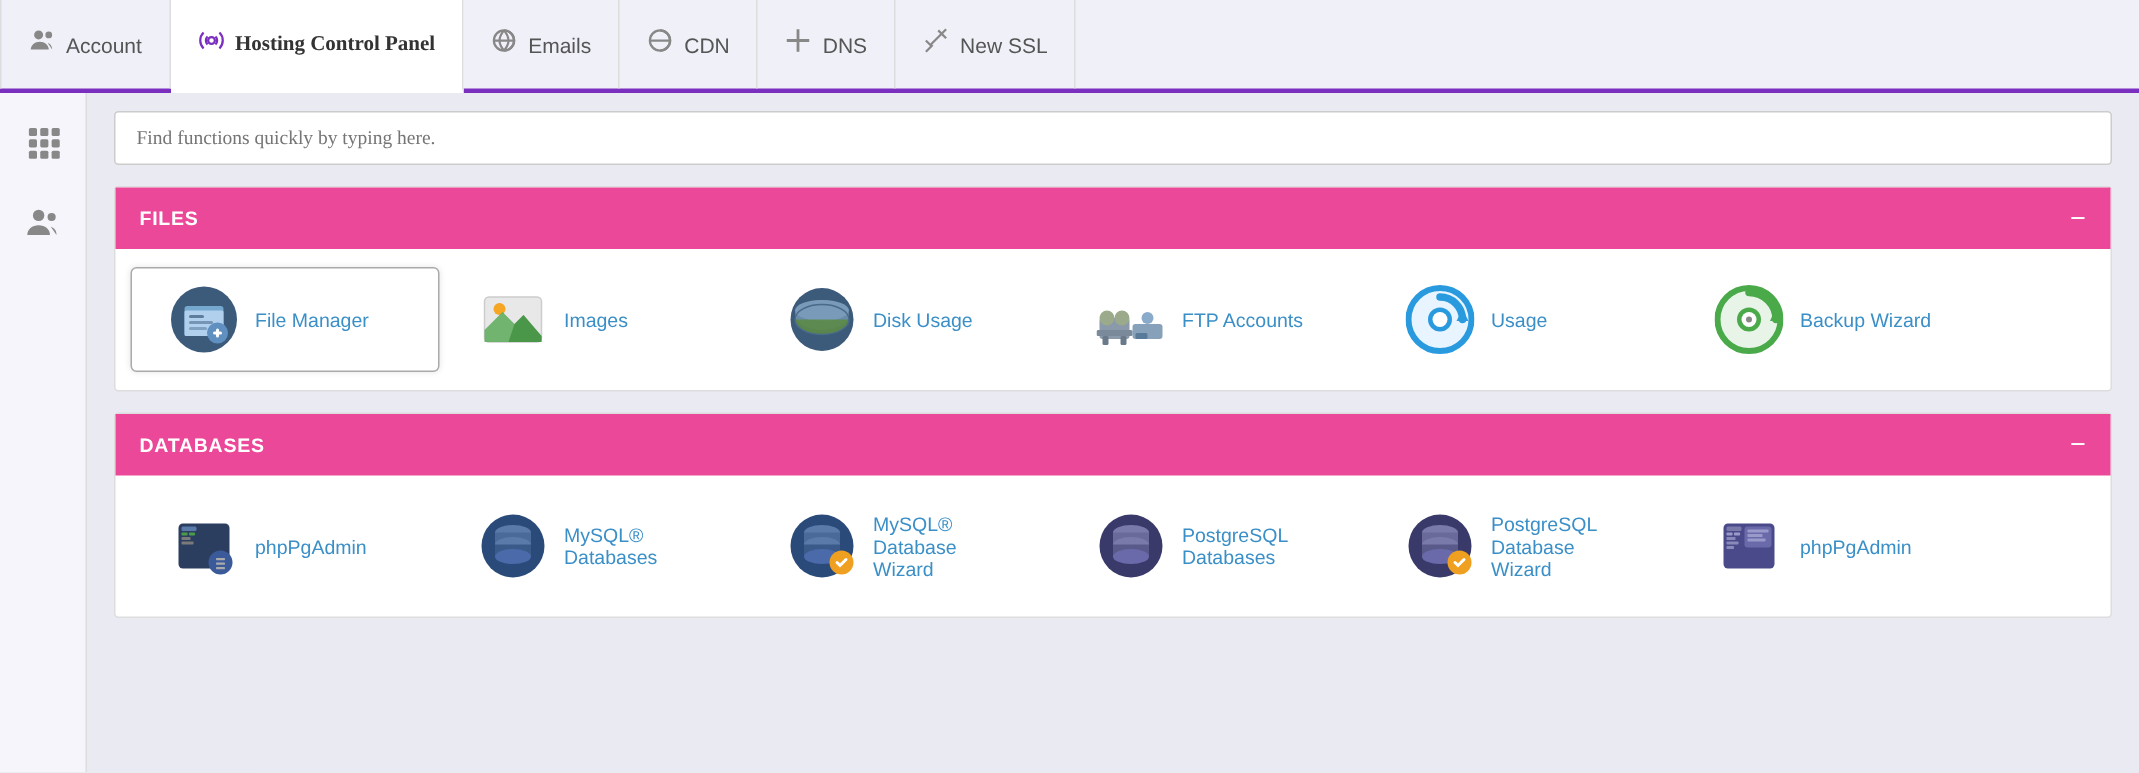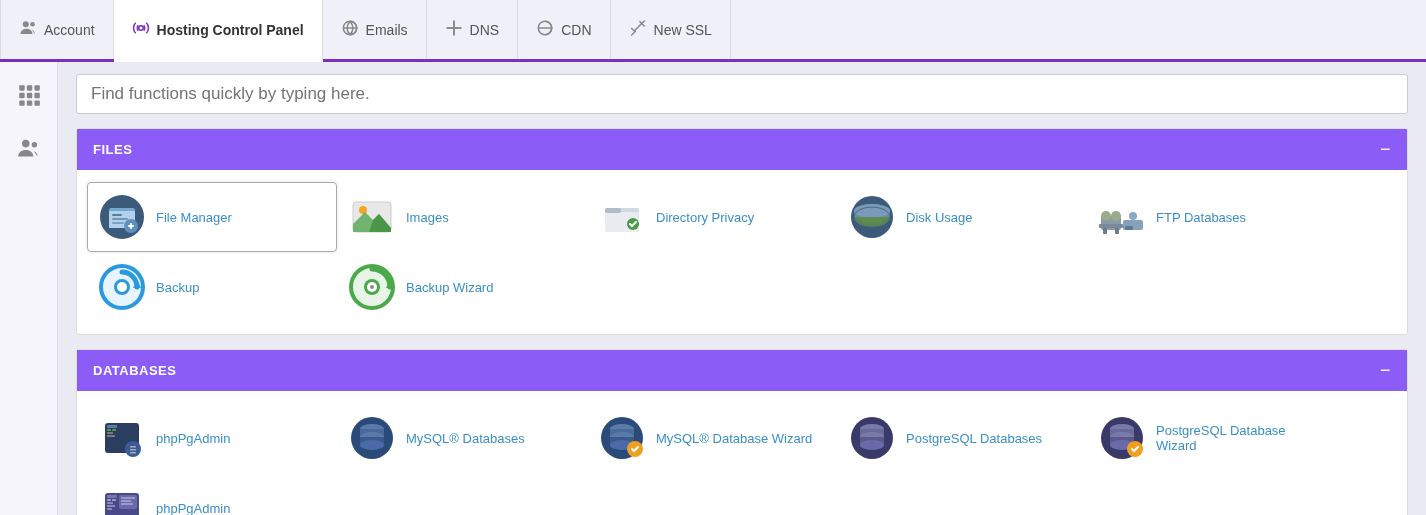--- a/index.html
+++ b/index.html
@@ -25,20 +25,21 @@
       text-decoration: none;
       white-space: nowrap;
     }
     .nav-tab:first-child { border-left: 1px solid #ddd; }
     .nav-tab.active {
       background: #fff;
       color: #333;
       font-weight: 600;
       border-bottom: 3px solid #fff;
       margin-bottom: -3px;
+      font-family: Liberation Serif, serif;
     }
     .nav-tab .tab-icon { font-size: 16px; }
 
     
     .page-body {
       display: flex;
       min-height: 453px;
     }
 
     
@@ -70,36 +71,37 @@
       background: #eaeaf2;
       overflow-y: auto;
     }
 
     
     .search-bar {
       width: 100%;
       padding: 9px 14px;
       border: 1px solid #ccc;
       border-radius: 3px;
-      font-size: 17px;
+      font-size: 13px;
       color: #999;
       background: #fff;
       margin-bottom: 14px;
       outline: none;
+      font-family: Liberation Serif, serif;
     }
 
     
     .section {
       background: #fff;
       border: 1px solid #ddd;
       border-radius: 3px;
       margin-bottom: 14px;
     }
     .section-header {
-      background: #8b5cf6;
+      background: #ec4899;
       color: #fff;
       font-size: 13px;
       font-weight: 700;
       padding: 10px 16px;
       display: flex;
       justify-content: space-between;
       align-items: center;
       letter-spacing: 0.5px;
     }
     .section-header .collapse-icon {
@@ -113,22 +115,22 @@
       display: flex;
       flex-wrap: wrap;
       gap: 0;
     }
 
     
     .item-tile {
       display: flex;
       align-items: center;
       gap: 10px;
-      width: 250px;
-      padding: 10px 10px;
+      width: 206px;
+      padding: 10px 24px;
       cursor: pointer;
       border: 1px solid transparent;
       border-radius: 4px;
     }
     .item-tile.selected {
       border: 1px solid #aaa;
       background: #fff;
       box-shadow: 0 0 4px rgba(0,0,0,0.1);
     }
     .item-label {
@@ -179,35 +181,35 @@
     <span class="tab-icon">
       <svg width="18" height="18" viewBox="0 0 24 24" fill="none" stroke="#888" stroke-width="2">
           <circle cx="12" cy="12" r="9"></circle>
           <path d="M12 3a9 9 0 0 1 0 18M12 3c-2.5 3-4 6-4 9s1.5 6 4 9M12 3c2.5 3 4 6 4 9s-1.5 6-4 9M3 12h18"></path>
         </svg>
     </span>
     <span>Emails</span>
   </a>
   <a class="nav-tab">
     <span class="tab-icon">
+      <svg width="18" height="18" viewBox="0 0 24 24" fill="none" stroke="#888" stroke-width="2">
+          <circle cx="12" cy="12" r="9"></circle>
+          <path d="M12 3a9 9 0 0 1 0 18M3 12h18"></path>
+        </svg>
+    </span>
+    <span>CDN</span>
+  </a>
+  <a class="nav-tab">
+    <span class="tab-icon">
       <svg width="18" height="18" viewBox="0 0 24 24" fill="none" stroke="#888" stroke-width="2.5">
           <line x1="12" y1="2" x2="12" y2="22"></line>
           <line x1="2" y1="12" x2="22" y2="12"></line>
         </svg>
     </span>
     <span>DNS</span>
-  </a>
-  <a class="nav-tab">
-    <span class="tab-icon">
-      <svg width="18" height="18" viewBox="0 0 24 24" fill="none" stroke="#888" stroke-width="2">
-          <circle cx="12" cy="12" r="9"></circle>
-          <path d="M12 3a9 9 0 0 1 0 18M3 12h18"></path>
-        </svg>
-    </span>
-    <span>CDN</span>
   </a>
   <a class="nav-tab">
     <span class="tab-icon">
       <svg width="18" height="18" viewBox="0 0 24 24" fill="none" stroke="#888" stroke-width="2">
           <path d="M21 2l-6 6M3 12l4 4 8-8M3 22l6-6"></path>
           <path d="M14 3l7 7"></path>
         </svg>
     </span>
     <span>New SSL</span>
   </a>
@@ -273,32 +275,20 @@
             <svg viewBox="0 0 46 46" xmlns="http://www.w3.org/2000/svg">
               <rect x="4" y="8" width="38" height="30" rx="3" fill="#e8e8e8" stroke="#ccc" stroke-width="1"></rect>
               <circle cx="14" cy="16" r="4" fill="#f5a623"></circle>
               <polygon points="4,30 16,18 24,26 30,20 42,34 42,38 4,38" fill="#5aaa5a" opacity="0.85"></polygon>
               <polygon points="24,26 30,20 42,34 42,38 20,38" fill="#3a8a3a" opacity="0.7"></polygon>
             </svg>
           </div>
           <span class="item-label">Images</span>
         </div>
 
-        <div class="item-tile">
-          <div class="icon-wrap">
-            <svg viewBox="0 0 46 46" xmlns="http://www.w3.org/2000/svg">
-              <rect x="6" y="14" width="34" height="24" rx="2" fill="#d0d8e0"></rect>
-              <rect x="6" y="18" width="34" height="20" rx="1" fill="#e8ecf0"></rect>
-              <rect x="6" y="14" width="16" height="5" rx="2" fill="#b0bcc8"></rect>
-              <circle cx="34" cy="30" r="6" fill="#4a9a4a"></circle>
-              <path d="M31 30 l2 2 l4-4" stroke="#fff" stroke-width="2" fill="none" stroke-linecap="round"></path>
-            </svg>
-          </div>
-          <span class="item-label">Directory Privacy</span>
-        </div>
 
         <div class="item-tile">
           <div class="icon-wrap">
             <svg viewBox="0 0 46 46" xmlns="http://www.w3.org/2000/svg">
               <circle cx="23" cy="23" r="21" fill="#3c5a7a"></circle>
               <ellipse cx="23" cy="23" rx="18" ry="10" fill="#5a7a9a"></ellipse>
               <ellipse cx="23" cy="20" rx="18" ry="10" fill="#6a8aaa"></ellipse>
               <ellipse cx="23" cy="17" rx="18" ry="7" fill="#7a9aba"></ellipse>
               <path d="M5 23 A18 10 0 0 0 41 23" fill="#5a8a3a" opacity="0.8"></path>
               <ellipse cx="23" cy="23" rx="18" ry="10" fill="none" stroke="#4a6a8a" stroke-width="1"></ellipse>
@@ -315,36 +305,36 @@
               <circle cx="7" cy="22" r="5" fill="#9aaa8a"></circle>
               <circle cx="17" cy="22" r="5" fill="#9aaa8a"></circle>
               <rect x="0" y="30" width="24" height="4" rx="1" fill="#7a8a9a"></rect>
               <rect x="4" y="34" width="4" height="6" rx="1" fill="#6a7a8a"></rect>
               <rect x="16" y="34" width="4" height="6" rx="1" fill="#6a7a8a"></rect>
               <rect x="24" y="26" width="20" height="10" rx="2" fill="#6a8aaa" opacity="0.8"></rect>
               <circle cx="34" cy="22" r="4" fill="#8aaaca"></circle>
               <rect x="26" y="32" width="8" height="4" rx="1" fill="#5a7a9a"></rect>
             </svg>
           </div>
-          <span class="item-label">FTP Databases</span>
+          <span class="item-label">FTP Accounts</span>
         </div>
 
 
         <div class="item-tile">
           <div class="icon-wrap">
             <svg viewBox="0 0 46 46" xmlns="http://www.w3.org/2000/svg">
               <circle cx="23" cy="23" r="21" fill="#e8f4ff"></circle>
               <circle cx="23" cy="23" r="21" fill="none" stroke="#2a9adf" stroke-width="4"></circle>
               <path d="M23 8 A15 15 0 0 1 38 23" fill="none" stroke="#2a9adf" stroke-width="5" stroke-linecap="round"></path>
               <polygon points="38,16 42,24 34,24" fill="#2a9adf"></polygon>
               <circle cx="23" cy="23" r="8" fill="#2a9adf"></circle>
               <circle cx="23" cy="23" r="5" fill="#fff"></circle>
             </svg>
           </div>
-          <span class="item-label">Backup</span>
+          <span class="item-label">Usage</span>
         </div>
 
         <div class="item-tile">
           <div class="icon-wrap">
             <svg viewBox="0 0 46 46" xmlns="http://www.w3.org/2000/svg">
               <circle cx="23" cy="23" r="21" fill="#e8f4e8"></circle>
               <circle cx="23" cy="23" r="21" fill="none" stroke="#4aaa4a" stroke-width="4"></circle>
               <path d="M23 5 A18 18 0 0 1 41 23" fill="none" stroke="#4aaa4a" stroke-width="5" stroke-linecap="round"></path>
               <polygon points="41,15 45,24 37,24" fill="#4aaa4a"></polygon>
               <circle cx="23" cy="23" r="8" fill="#4aaa4a"></circle>

